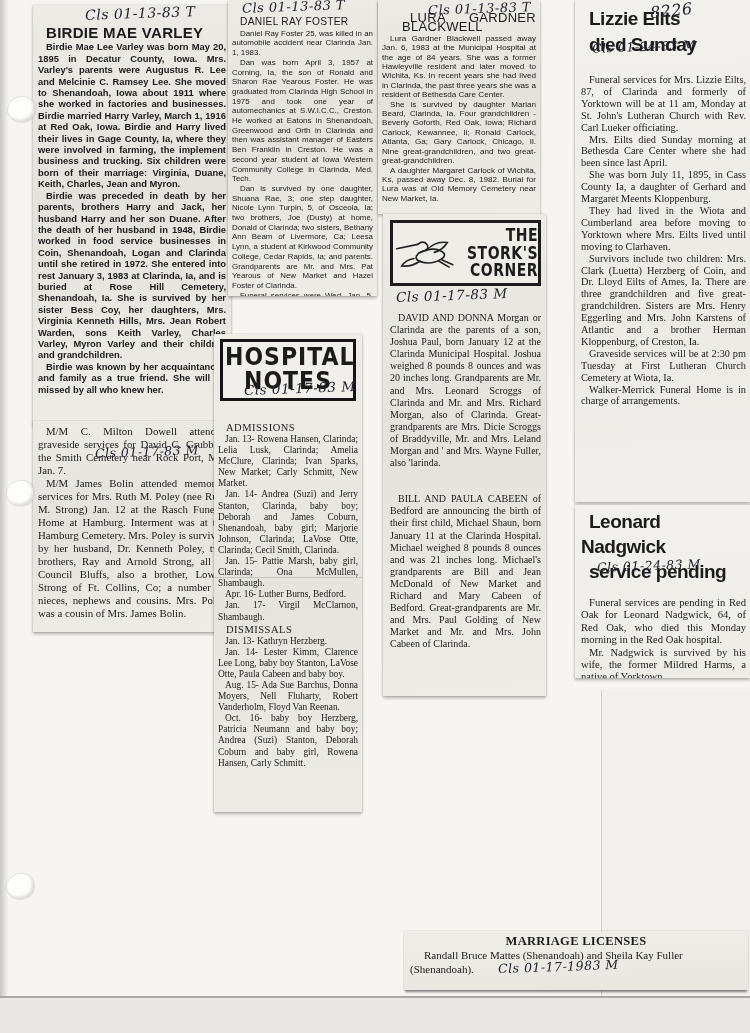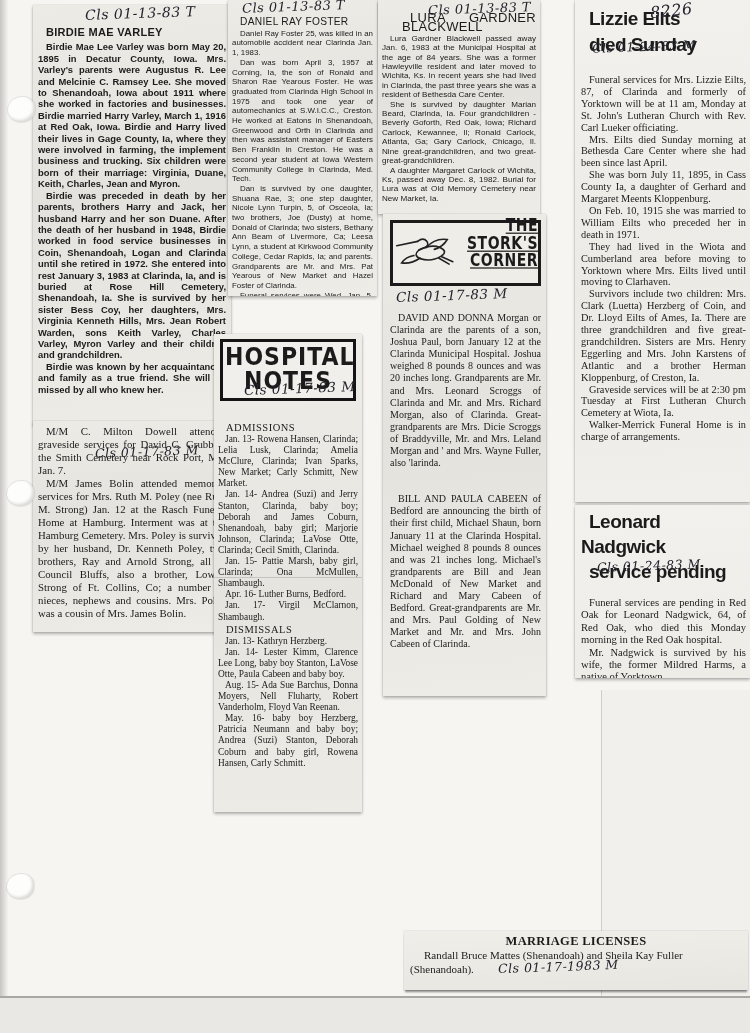--- a/index.html
+++ b/index.html
@@ -16,21 +16,21 @@
   .clip{position:absolute;background:linear-gradient(175deg,#ecebe6 0%,#e4e2dc 45%,#edece7 100%);
         box-shadow:0 2px 3px rgba(0,0,0,.28),0 0 1px rgba(0,0,0,.25);box-sizing:border-box;overflow:hidden;}
   .clip p{margin:0;text-align:justify;text-indent:8px;}
   .hand{position:absolute;font-family:"DejaVu Serif",serif;font-style:italic;color:#23232e;
         white-space:nowrap;transform:rotate(-2deg);letter-spacing:.5px;z-index:8;}
   .obit-head{font-family:"Liberation Sans",sans-serif;font-weight:bold;text-align:center;
         text-indent:0;margin:0;letter-spacing:.3px;}
   
   .varley{left:33px;top:5px;width:198px;height:420px;padding:22px 5px 2px 5px;}
   .varley p{font:bold 9.4px/11.4px "Liberation Sans",sans-serif;}
-  .varley .obit-head{font-size:11px;margin-bottom:3px;}
+  .varley .obit-head{font-size:15px;margin-bottom:3px;}
   
   .locals{left:33px;top:421px;width:198px;height:211px;padding:4px 5px 2px 5px;}
   .locals p{font:10.8px/13px "Liberation Serif",serif;}
   
   .foster{left:228px;top:0;width:149px;height:296px;padding:17px 4px 2px 4px;}
   .foster p{font:7.9px/9.7px "Liberation Sans",sans-serif;}
   .foster .obit-head{font-size:10.2px;margin-bottom:2px;}
   
   .hospital{left:214px;top:334px;width:148px;height:478px;padding:5px 4px 2px 4px;background:linear-gradient(178deg,#efede8,#e6e4de 55%,#ecebe5);}
   .hn-box{border:3px solid #141414;width:126px;margin:0 auto;padding:3px 2px 5px 2px;background:#f0efeb;}
@@ -39,21 +39,21 @@
   .hn-label{font:10.5px/13px "Liberation Serif",serif;letter-spacing:.5px;text-indent:0;margin-top:2px;}
   .hospital .item{font:9.4px/11.1px "Liberation Serif",serif;text-indent:7px;}
   .hn-sp{height:20px;}
   .crease{position:absolute;left:0;width:148px;height:1px;background:rgba(0,0,0,.14);}
   
   .blackwell{left:378px;top:0;width:162px;height:214px;padding:13px 4px 0 4px;}
   .blackwell p{font:8.1px/9.4px "Liberation Sans",sans-serif;}
   .blackwell .obit-head{font-size:13px;margin-bottom:2px;margin-left:20px;}
   
   .stork{left:383px;top:214px;width:163px;height:482px;padding:6px 5px 2px 7px;}
-  .stork-box{border:3px solid #1b1b1b;height:60px;display:flex;background:#eeede8;text-decoration:underline;}
+  .stork-box{border:3px solid #1b1b1b;height:60px;display:flex;align-items:center;background:#eeede8;}
   .stork-svg{width:74px;height:54px;flex:0 0 auto;}
   .stork-title{flex:1;text-align:right;padding-right:4px;font-family:"DejaVu Sans",sans-serif;
         font-weight:bold;font-size:14px;line-height:14.5px;transform:scaleY(1.2);letter-spacing:.5px;}
   .stork .birth{font:10px/12.1px "Liberation Serif",serif;}
   .stork .b1{margin-top:26px;}
   .stork .b2{margin-top:24px;}
   
   .eilts{left:575px;top:0;width:175px;height:502px;padding:6px 4px 0 6px;
         background:linear-gradient(178deg,#f2f1ed,#ebeae5 60%,#f0efeb);}
   .bighead{font-family:"Liberation Sans",sans-serif;font-weight:bold;font-size:19px;
@@ -124,21 +124,21 @@
     <p class="hn-label">ADMISSIONS</p>
     <p class="item">Jan. 13- Rowena Hansen, Clarinda; Lelia Lusk, Clarinda; Amelia McClure, Clarinda; Ivan Sparks, New Market; Carly Schmitt, New Market.</p>
     <p class="item">Jan. 14- Andrea (Suzi) and Jerry Stanton, Clarinda, baby boy; Deborah and James Coburn, Shenandoah, baby girl; Marjorie Johnson, Clarinda; LaVose Otte, Clarinda; Cecil Smith, Clarinda.</p>
     <p class="item">Jan. 15- Pattie Marsh, baby girl, Clarinda; Ona McMullen, Shambaugh.</p>
     <p class="item">Apr. 16- Luther Burns, Bedford.</p>
     <p class="item">Jan. 17- Virgil McClarnon, Shambaugh.</p>
     <p class="hn-label">DISMISSALS</p>
     <p class="item">Jan. 13- Kathryn Herzberg.</p>
     <p class="item">Jan. 14- Lester Kimm, Clarence Lee Long, baby boy Stanton, LaVose Otte, Paula Cabeen and baby boy.</p>
     <p class="item">Aug. 15- Ada Sue Barchus, Donna Moyers, Nell Fluharty, Robert Vanderholm, Floyd Van Reenan.</p>
-    <p class="item">May. 16- baby boy Herzberg, Patricia Neumann and baby boy; Andrea (Suzi) Stanton, Deborah Coburn and baby girl, Rowena Hansen, Carly Schmitt.</p>
+    <p class="item">Oct. 16- baby boy Herzberg, Patricia Neumann and baby boy; Andrea (Suzi) Stanton, Deborah Coburn and baby girl, Rowena Hansen, Carly Schmitt.</p>
     <div class="crease" style="top:243px;"></div>
   </div>
 
   <div class="clip blackwell">
     <p class="obit-head">LURA GARDNER BLACKWELL</p>
     <p>Lura Gardner Blackwell passed away Jan. 6, 1983 at the Municipal Hospital at the age of 84 years. She was a former Hawleyville resident and later moved to Wichita, Ks. In recent years she had lived in Clarinda, the past three years she was a resident of Bethesda Care Center.</p>
     <p>She is survived by daughter Marian Beard, Clarinda, Ia. Four grandchildren - Beverly Goforth, Red Oak, Iowa; Richard Carlock, Kewannee, Il; Ronald Carlock, Atlanta, Ga; Gary Carlock, Chicago, Il. Nine great-grandchildren, and two great-great-grandchildren.</p>
     <p>A daughter Margaret Carlock of Wichita, Ks, passed away Dec. 8, 1982. Burial for Lura was at Old Memory Cemetery near New Market, Ia.</p>
   </div>
 
@@ -162,21 +162,20 @@
     <p class="birth b2">BILL AND PAULA CABEEN of Bedford are announcing the birth of their first child, Michael Shaun, born January 11 at the Clarinda Hospital. Michael weighed 8 pounds 8 ounces and was 21 inches long. Michael's grandparents are Bill and Jean McDonald of New Market and Richard and Mary Cabeen of Bedford. Great-grandparents are Mr. and Mrs. Paul Golding of New Market and Mr. and Mrs. John Cabeen of Clarinda.</p>
   </div>
 
   <div class="clip eilts">
     <p class="bighead">Lizzie Eilts</p>
     <p class="bighead">died Sunday</p>
     <div class="headgap"></div>
     <p class="body">Funeral services for Mrs. Lizzie Eilts, 87, of Clarinda and formerly of Yorktown will be at 11 am, Monday at St. John's Lutheran Church with Rev. Carl Lueker officiating.</p>
     <p class="body">Mrs. Eilts died Sunday morning at Bethesda Care Center where she had been since last April.</p>
     <p class="body">She was born July 11, 1895, in Cass County Ia, a daughter of Gerhard and Margaret Meents Kloppenburg.</p>
-    <p class="body">On Feb. 10, 1915 she was married to William Eilts who preceded her in death in 1971.</p>
     <p class="body">They had lived in the Wiota and Cumberland area before moving to Yorktown where Mrs. Eilts lived until moving to Clarhaven.</p>
     <p class="body">Survivors include two children: Mrs. Clark (Luetta) Herzberg of Coin, and Dr. Lloyd Eilts of Ames, Ia. There are three grandchildren and five great-grandchildren. Sisters are Mrs. Henry Eggerling and Mrs. John Karstens of Atlantic and a brother Herman Kloppenburg, of Creston, Ia.</p>
     <p class="body">Graveside services will be at 2:30 pm Tuesday at First Lutheran Church Cemetery at Wiota, Ia.</p>
     <p class="body">Walker-Merrick Funeral Home is in charge of arrangements.</p>
   </div>
 
   <div class="clip nadgwick">
     <p class="bighead">Leonard Nadgwick</p>
     <p class="bighead">service pending</p>
     <div class="headgap"></div>

